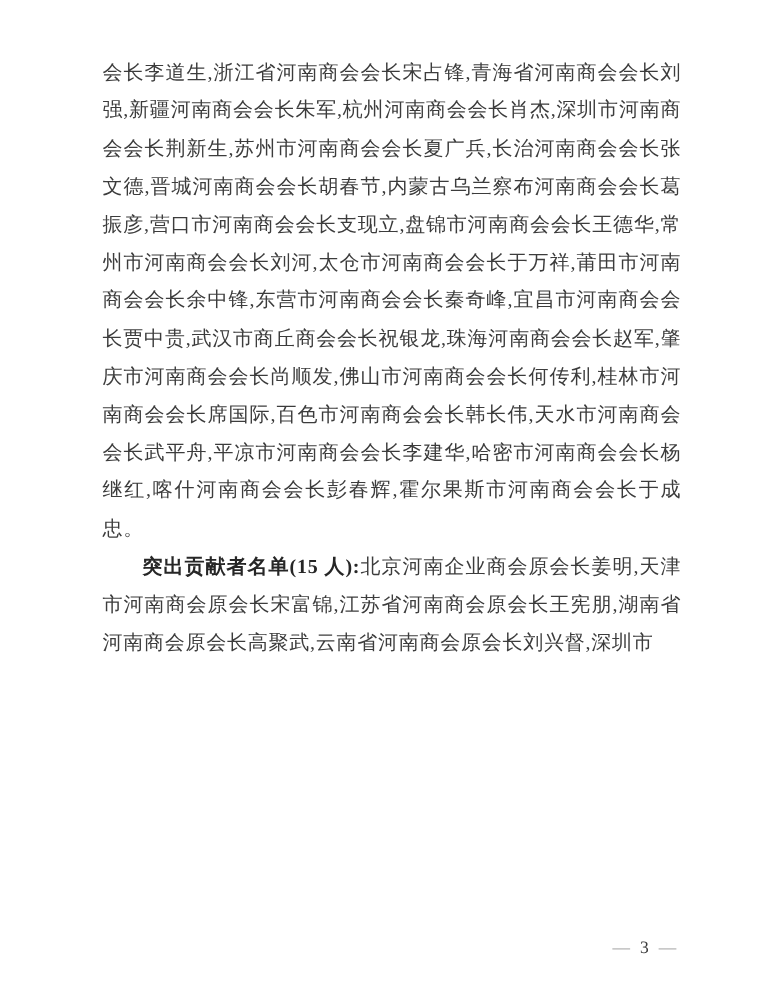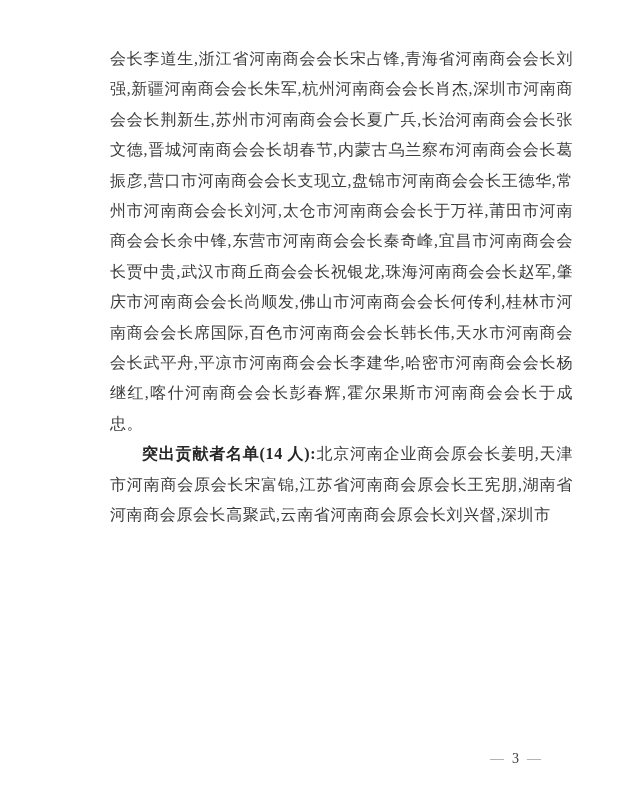--- a/index.html
+++ b/index.html
@@ -19,21 +19,20 @@
     position: absolute;
     left: 82px;
     top: 44px;
     width: 463px;
     font-size: 16px;
     line-height: 30.4px;
     letter-spacing: 0.6px;
     color: #3c3c3c;
     text-align: justify;
     text-justify: inter-character;
-    margin-left: 28px;
   }
   .para {
     margin: 0;
   }
   .para.indent {
     text-indent: 2em;
   }
   .lead {
     font-weight: bold;
     color: #262626;
@@ -58,19 +57,19 @@
 </head>
 <body>
 
 <div class="page">
 
   <div class="content">
 
     <p class="para"><span>会长李道生,浙江省河南商会会长宋占锋,青海省河南商会会长刘强,新疆河南商会会长朱军,杭州河南商会会长肖杰,深圳市河南商会会长荆新生,苏州市河南商会会长夏广兵,长治河南商会会长张文德,晋城河南商会会长胡春节,内蒙古乌兰察布河南商会会长葛振彦,营口市河南商会会长支现立,盘锦市河南商会会长王德华,常州市河南商会会长刘河,太仓市河南商会会长于万祥,莆田市河南商会会长余中锋,东营市河南商会会长秦奇峰,宜昌市河南商会会长贾中贵,武汉市商丘商会会长祝银龙,珠海河南商会会长赵军,肇庆市河南商会会长尚顺发,佛山市河南商会会长何传利,桂林市河南商会会长席国际,百色市河南商会会长韩长伟,天水市河南商会会长武平舟,平凉市河南商会会长李建华,哈密市河南商会会长杨继红,喀什河南商会会长彭春辉,霍尔果斯市河南商会会长于成忠。</span></p>
 
 
-    <p class="para indent"><span class="lead">突出贡献者名单(14 人):</span><span>北京河南企业商会原会长姜明,天津市河南商会原会长宋富锦,江苏省河南商会原会长王宪朋,湖南省河南商会原会长高聚武,云南省河南商会原会长刘兴督,深圳市</span></p>
+    <p class="para indent"><span class="lead">突出贡献者名单(15 人):</span><span>北京河南企业商会原会长姜明,天津市河南商会原会长宋富锦,江苏省河南商会原会长王宪朋,湖南省河南商会原会长高聚武,云南省河南商会原会长刘兴督,深圳市</span></p>
 
   </div>
 
   <div class="footer"><span class="dash">—</span><span class="num">3</span><span class="dash">—</span></div>
 
 </div>
 
 </body></html>

